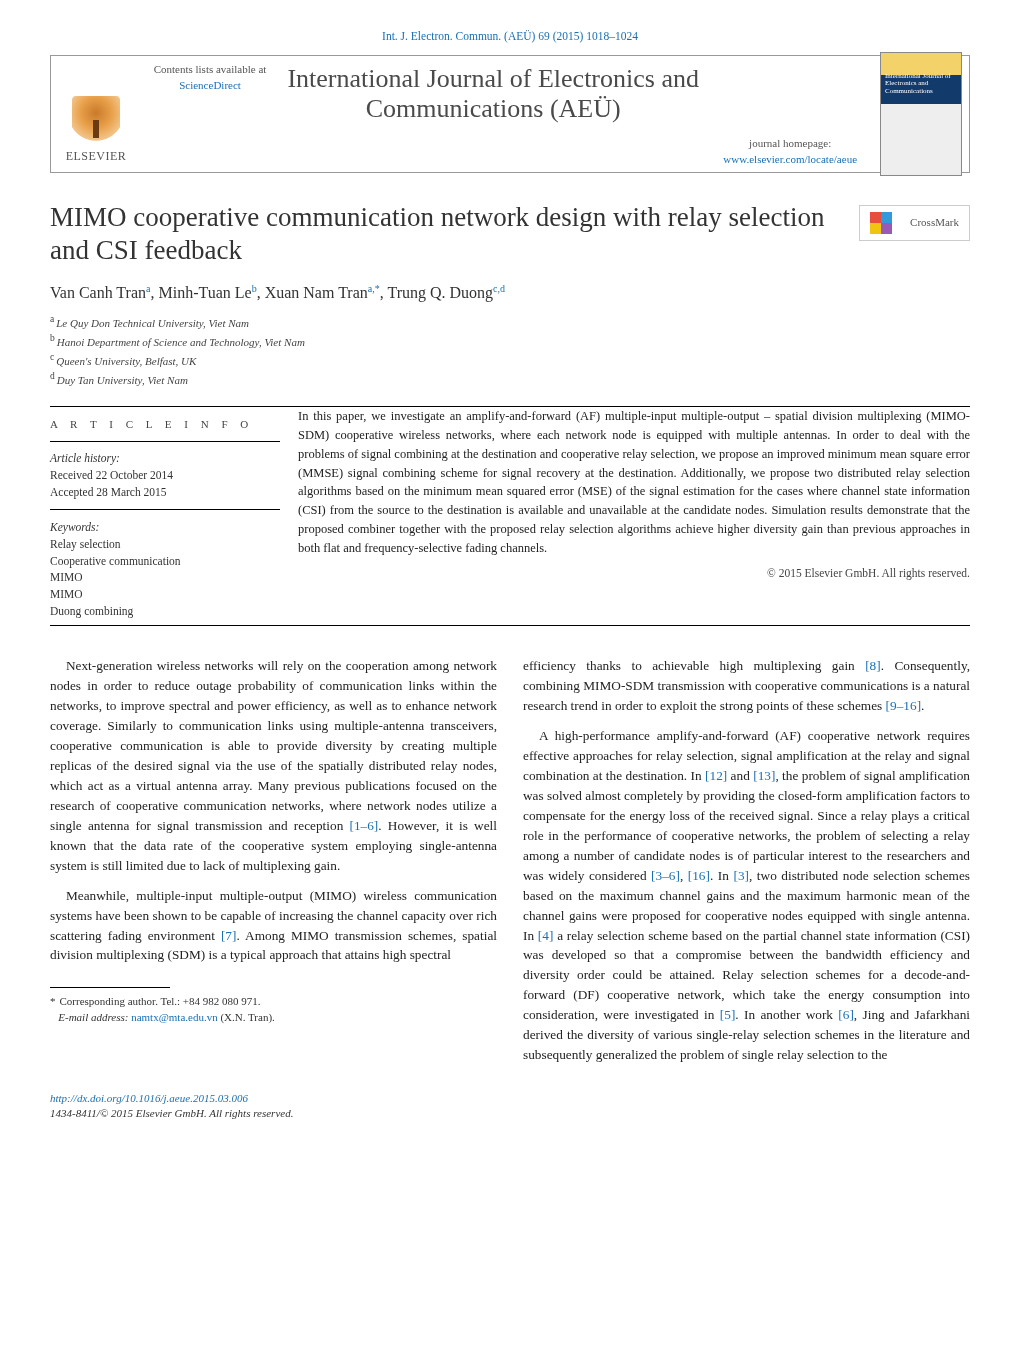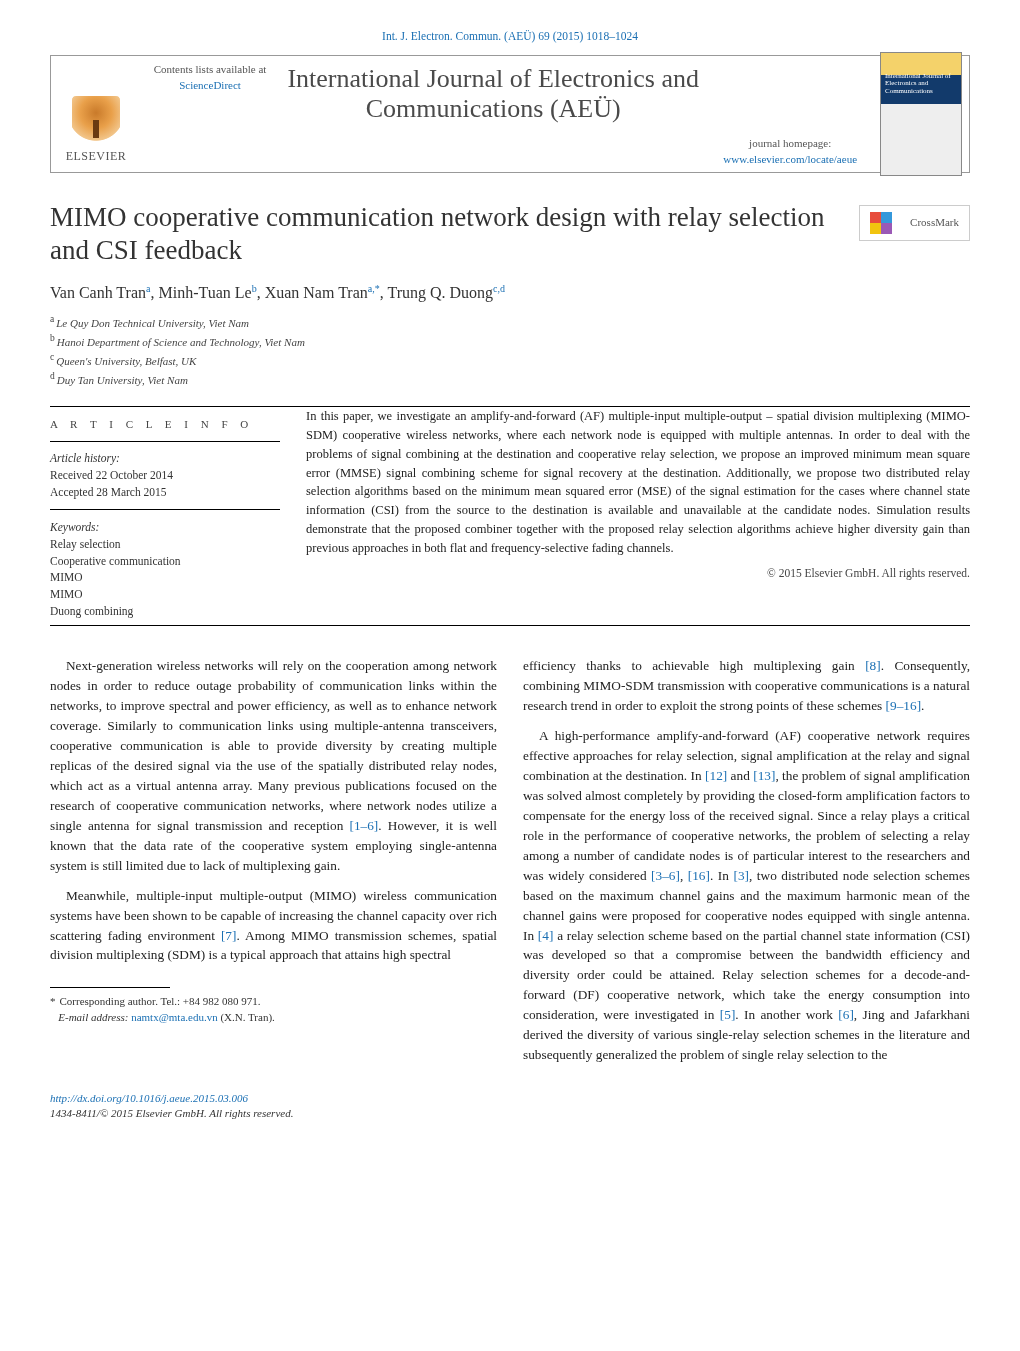--- a/index.html
+++ b/index.html
@@ -135,21 +135,21 @@
     color: #444;
     line-height: 1.5;
     margin-bottom: 18px;
   }
   .affiliations .aff-mark { font-style: normal; font-size: 9.5px; vertical-align: super; margin-right: 2px; }
 
   hr.rule { border: none; border-top: 1px solid #000; margin: 0; }
 
   .info-abs {
     display: flex;
-    gap: 26px;
+    gap: 18px;
     margin-top: 0;
   }
   .info-col {
     width: 230px;
     flex-shrink: 0;
   }
   .abs-col { flex: 1; }
 
   .sect-head {
     letter-spacing: 5px;

